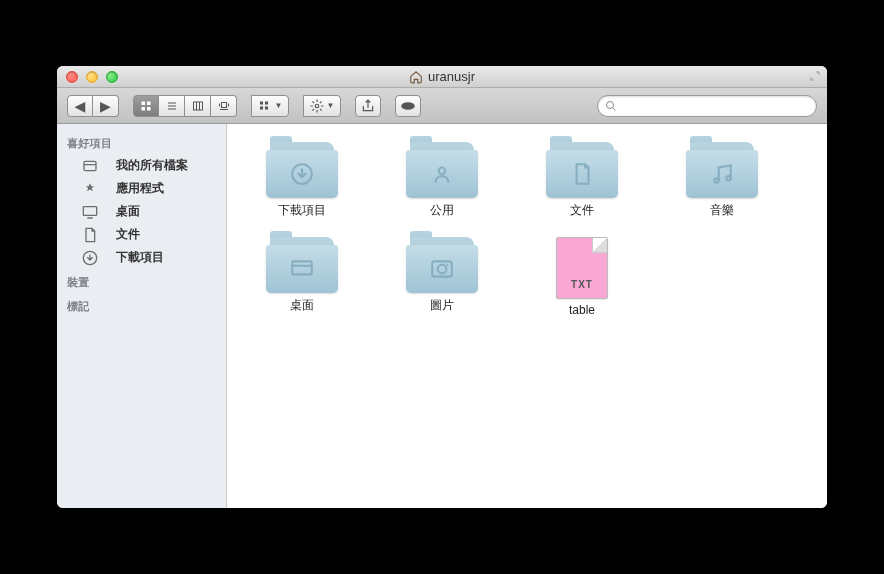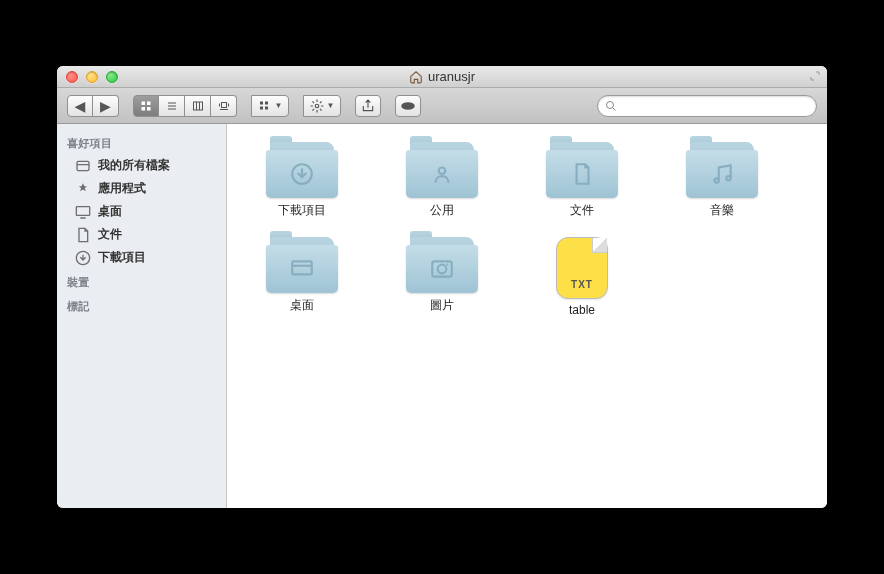--- a/index.html
+++ b/index.html
@@ -128,25 +128,26 @@
   }
   .sb-section-title {
     color: #7c8089;
     font-size: 11px;
     padding: 6px 10px 3px 10px;
     letter-spacing: 0.3px;
   }
   .sb-item {
     display: flex;
     align-items: center;
-    gap: 7px;
+    gap: 18px;
     padding: 3px 10px 3px 18px;
     color: #333;
     font-size: 12px;
     cursor: default;
+    margin-left: 7px;
   }
   .sb-item svg { width: 16px; height: 16px; color: #6e6e6e; flex-shrink:0;}
   .content {
     flex: 1;
     background: #fff;
     padding: 18px 10px;
     overflow: auto;
   }
   .grid {
     display: grid;
@@ -189,23 +190,23 @@
     background: linear-gradient(#c4dde8, #9fc3d4);
     border-radius: 3px 3px 5px 5px;
     box-shadow: 0 1px 2px rgba(0,0,0,0.15);
     display:flex;
     align-items:center;
     justify-content:center;
   }
   .folder-front svg { width: 26px; height: 26px; color: #7da7ba; opacity:0.8;}
   .file-icon {
     width: 52px; height: 62px;
-    background: #fde047;
+    background: #f9a8d4;
     border: 1px solid #bbb;
-    border-radius: 12px;
+    border-radius: 2px;
     box-shadow: 0 1px 2px rgba(0,0,0,0.1);
     position: relative;
     display:flex;
     align-items:flex-end;
     justify-content:center;
     padding-bottom:8px;
   }
   .file-icon::before {
     content:"";
     position:absolute;

